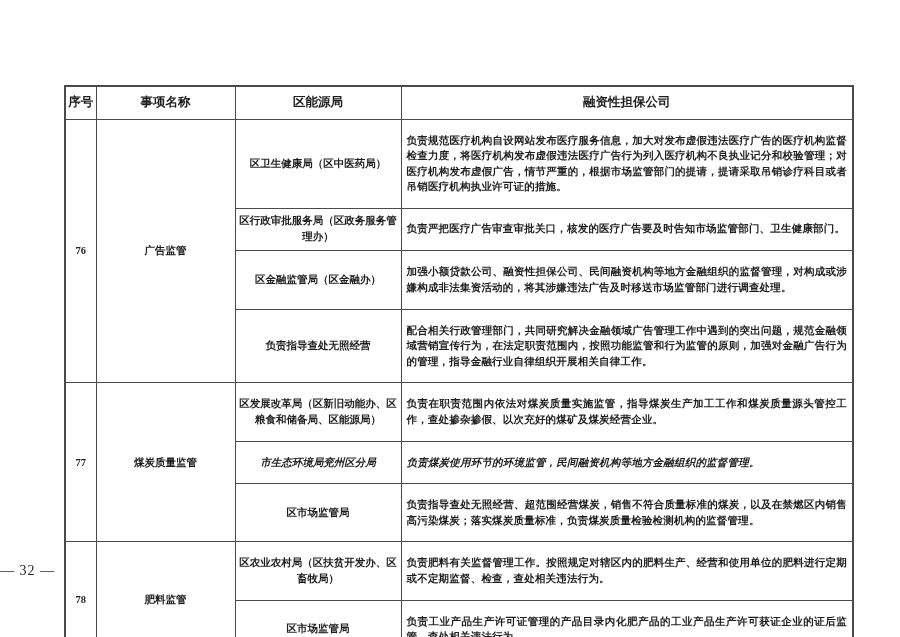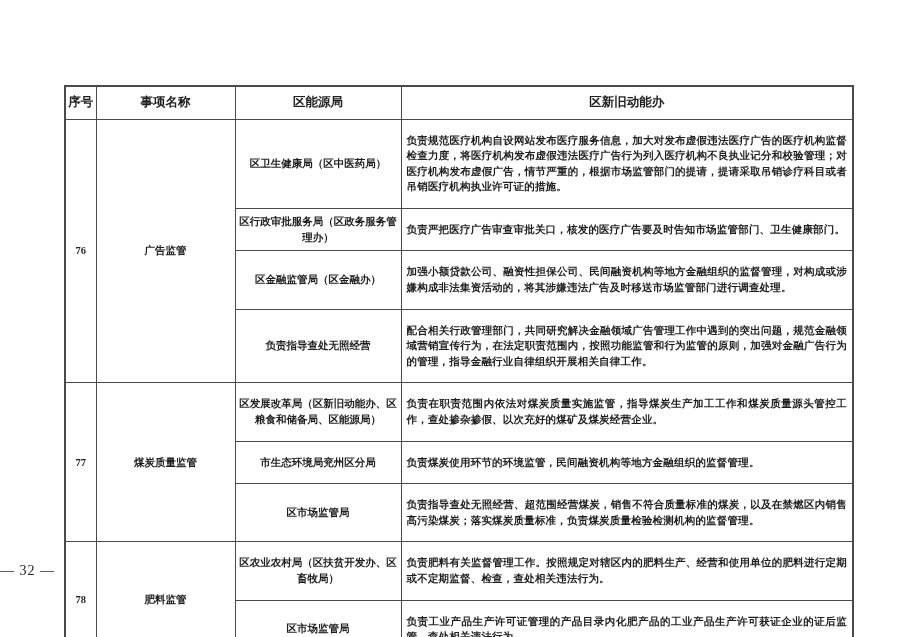--- a/index.html
+++ b/index.html
@@ -44,25 +44,25 @@
   .col-duty { width: 452px; }
   td.cell-center { text-align: center; }
   td.cell-duty {
     text-align: justify;
     text-align-last: left;
     padding: 13px 5px;
     letter-spacing: 0.2px;
   }
   tr.h-header { height: 33px; }
   tr.h-r1 { height: 79px; }
-  tr.h-r2 { height: 36px; }
+  tr.h-r2 { height: 36px; font-family: Liberation Mono, monospace; }
   tr.h-r3 { height: 40px; font-family: Liberation Serif, serif; }
   tr.h-r4 { height: 65px; }
   tr.h-r5 { height: 45px; }
-  tr.h-r6 { height: 30px; }
+  tr.h-r6 { height: 30px; font-style: italic; }
   tr.h-r7 { height: 45px; }
   tr.h-r8 { height: 50px; }
   tr.h-r9 { height: 44px; }
   .page-footer {
     position: absolute;
     left: 0;
     right: 0;
     top: 563px;
     text-align: left;
     font-size: 14px;
@@ -80,21 +80,21 @@
       <col class="col-no">
       <col class="col-name">
       <col class="col-dept">
       <col class="col-duty">
     </colgroup>
     <tbody>
       <tr class="h-header">
         <th>序号</th>
         <th>事项名称</th>
         <th>区能源局</th>
-        <th>区新旧动能办</th>
+        <th>融资性担保公司</th>
       </tr>
 
       <tr class="h-r1">
         <td class="cell-center" rowspan="4">76</td>
         <td class="cell-center" rowspan="4">广告监管</td>
         <td class="cell-center">区卫生健康局（区中医药局）</td>
         <td class="cell-duty">负责规范医疗机构自设网站发布医疗服务信息，加大对发布虚假违法医疗广告的医疗机构监督检查力度，将医疗机构发布虚假违法医疗广告行为列入医疗机构不良执业记分和校验管理；对医疗机构发布虚假广告，情节严重的，根据市场监管部门的提请，提请采取吊销诊疗科目或者吊销医疗机构执业许可证的措施。</td>
       </tr>
       <tr class="h-r2">
         <td class="cell-center">区行政审批服务局（区政务服务管理办）</td>

